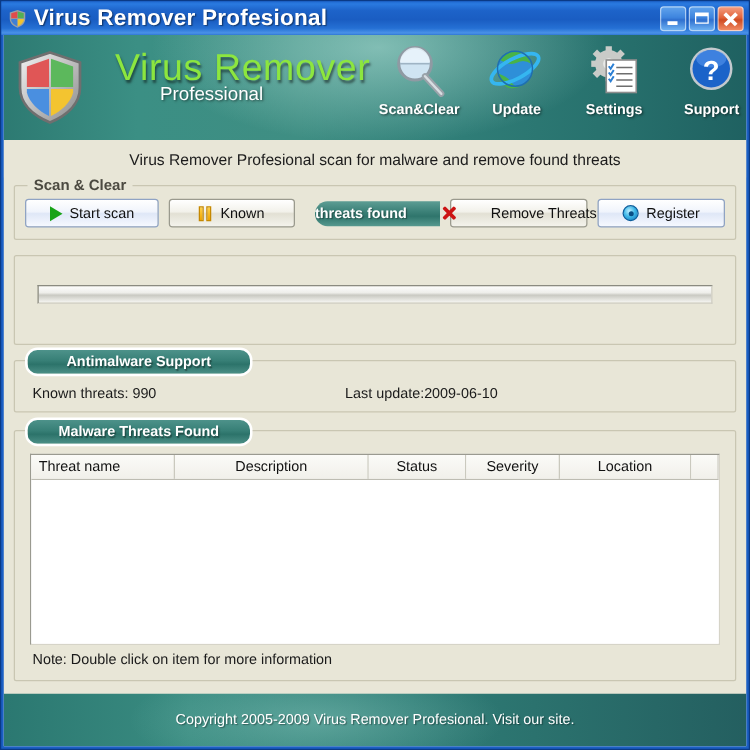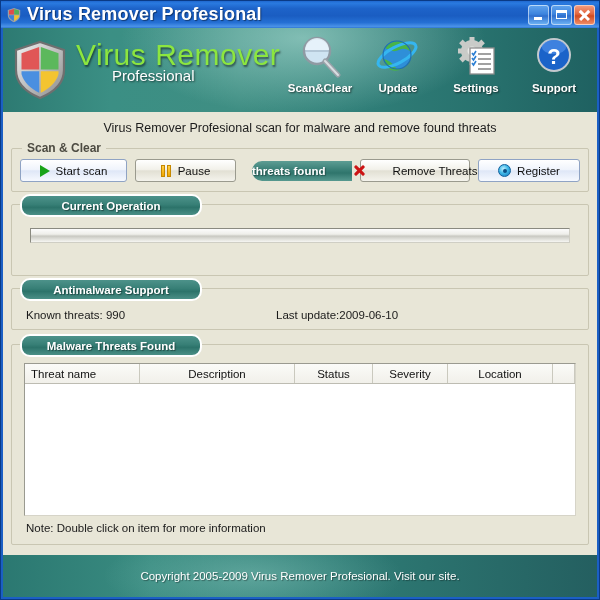--- a/index.html
+++ b/index.html
@@ -124,21 +124,21 @@
     align-items: flex-start;
     padding: 12px 0 0 9px;
     flex: 0 0 auto;
   }
   .shield {
     width: 56px; height: 60px;
     position: relative;
     flex: 0 0 56px;
   }
   .brand-text {
-    margin-left: 8px;
+    margin-left: 24px;
     position: relative;
     line-height: 1;
   }
   .brand-main {
     font-size: 30px;
     font-weight: normal;
     color: #8ce63f;
     text-shadow: 1px 2px 2px rgba(0,0,0,.5);
     letter-spacing: .5px;
     white-space: nowrap;
@@ -568,41 +568,40 @@
         <div class="row">
           <div class="btn blueish btn-start">
             <span class="ico-play"></span>
             <span>Start scan</span>
           </div>
           <div class="btn btn-pause">
             <span class="ico-pause">
                 <i></i>
                 <i></i>
               </span>
-            <span>Pause</span>
+            <span>Known</span>
           </div>
           <div class="pill-found">
             <span>threats found</span>
           </div>
           <div class="btn btn-remove">
             <span class="ico-x">
                 <i></i>
                 <i></i>
               </span>
             <span>Remove Threats</span>
           </div>
           <div class="btn blueish btn-register">
             <span class="ico-reg"></span>
             <span>Register</span>
           </div>
         </div>
       </div>
 
       <div class="group-tab g-current">
-        <div class="tab">Current Operation</div>
         <div class="progress"></div>
       </div>
 
       <div class="group-tab g-db">
         <div class="tab">Antimalware Support</div>
         <div class="db-row">
           <div class="db-left">Known threats: 990</div>
           <div>Last update:2009-06-10</div>
         </div>
       </div>

